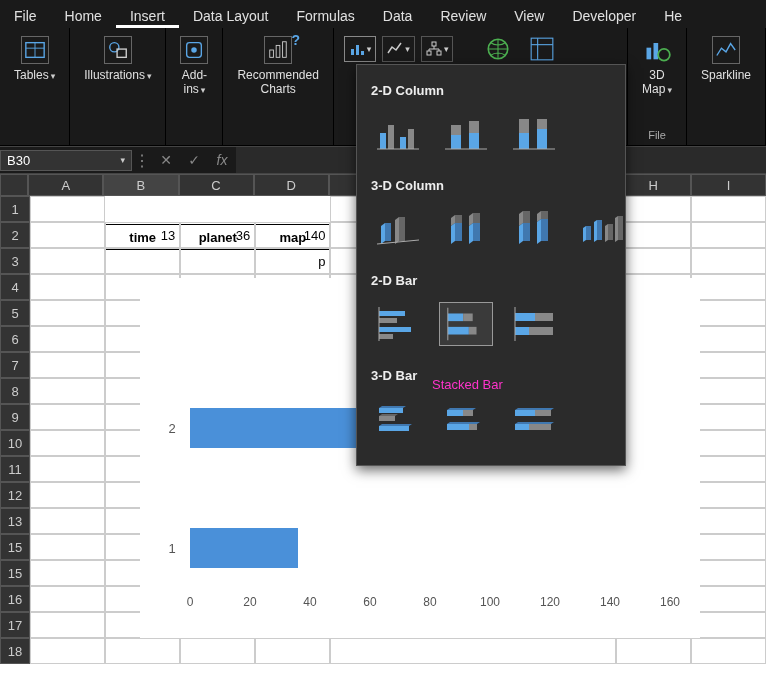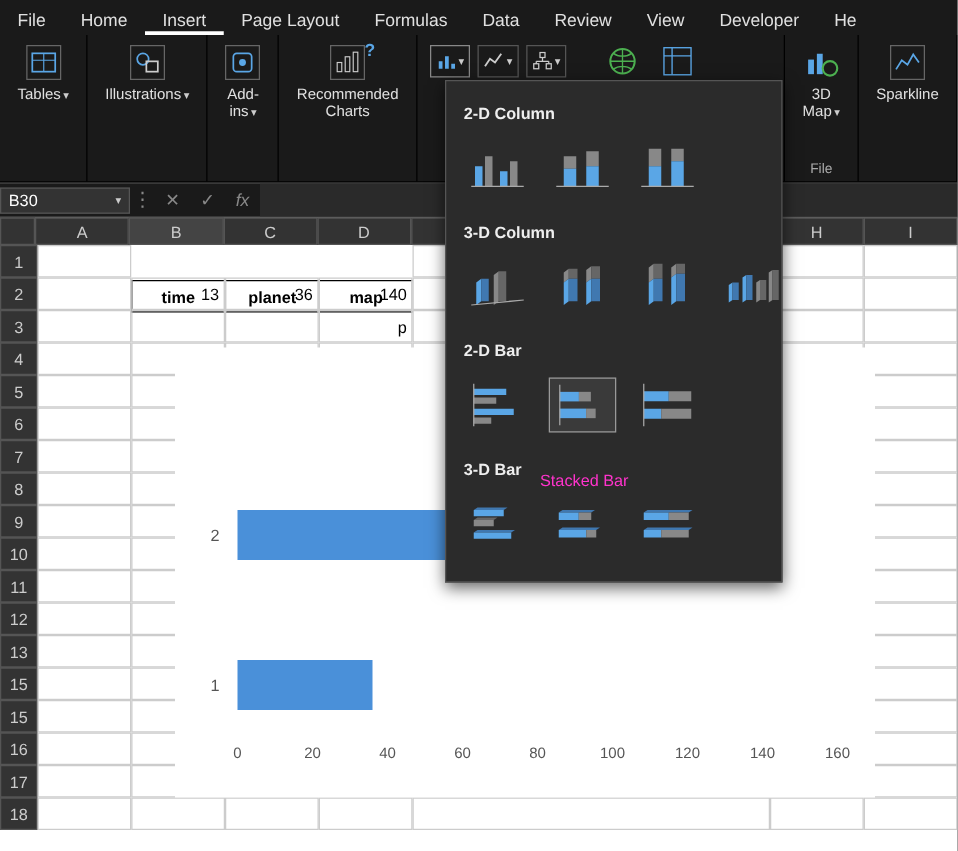--- a/index.html
+++ b/index.html
@@ -20,21 +20,21 @@
 .iconbox { width: 28px; height: 28px; display: flex; align-items: center; justify-content: center; border: 1px solid #666; }
 .iconbox svg { width: 22px; height: 22px; }
 
 .ribrow { display: flex; gap: 6px; align-items: flex-start; padding: 4px; }
 .smallbtn { display: flex; align-items: center; border: 1px solid #555; padding: 2px 4px; cursor: pointer; height: 26px; }
 .smallbtn svg { width: 16px; height: 16px; }
 .caret { font-size: 9px; margin-left: 2px; color: #ccc; }
 
 
 .fbar { display: flex; background: #1a1a1a; height: 28px; border-top: 1px solid #444; border-bottom: 1px solid #444; align-items: center; }
-.namebox { width: 104px; background: #333; color: #fff; padding: 2px 6px; font-size: 13px; border: 1px solid #555; display: flex; align-items: center; justify-content: space-between; }
+.namebox { width: 132px; background: #333; color: #fff; padding: 2px 6px; font-size: 13px; border: 1px solid #555; display: flex; align-items: center; justify-content: space-between; }
 .fbtn { width: 28px; text-align: center; color: #888; font-size: 14px; cursor: pointer; }
 .finput { flex: 1; background: #2a2a2a; height: 100%; }
 
 
 .grid-wrap { position: relative; background: #fff; height: 507px; }
 .colheads { display: flex; background: #333; height: 22px; }
 .colhead { border: 1px solid #555; color: #ccc; font-size: 13px; display: flex; align-items: center; justify-content: center; }
 .colhead.sel { background: #444; }
 .selectall { width: 30px; background: #333; border: 1px solid #555; }
 .rowheads { position: absolute; top: 22px; left: 0; width: 30px; }
@@ -60,21 +60,21 @@
 
 .tooltip { position: absolute; color: #ff33cc; font-size: 13px; font-weight: 500; pointer-events: none; z-index: 60; }
 </style>
 </head>
 <body>
 
 <div class="tabs">
   <div class="tab">File</div>
   <div class="tab">Home</div>
   <div class="tab active">Insert</div>
-  <div class="tab">Page Layout</div>
+  <div class="tab">Data Layout</div>
   <div class="tab">Formulas</div>
   <div class="tab">Data</div>
   <div class="tab">Review</div>
   <div class="tab">View</div>
   <div class="tab">Developer</div>
   <div class="tab">He</div>
 </div>
 
 <div class="ribbon">
   <div class="ribgroup">

